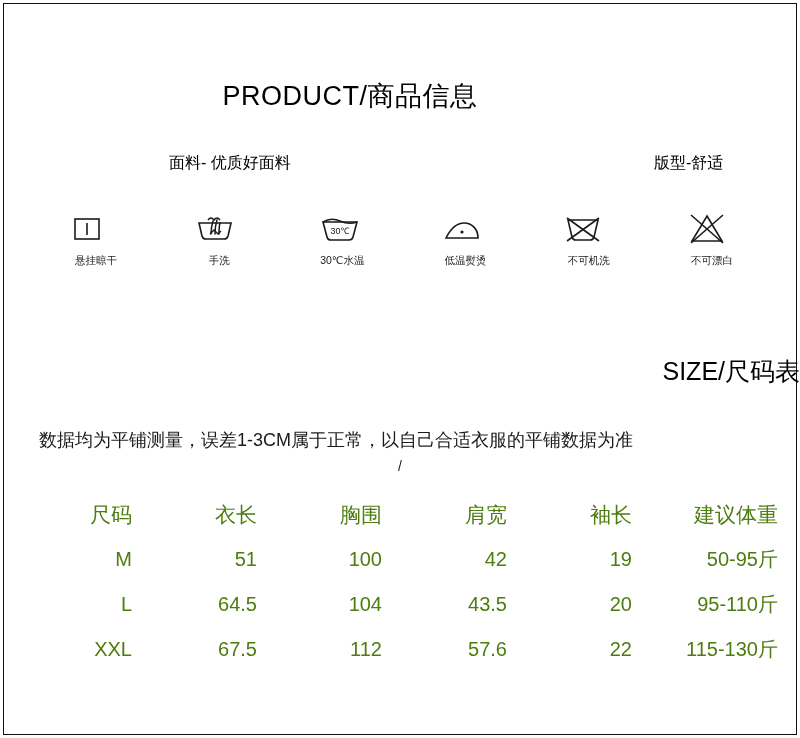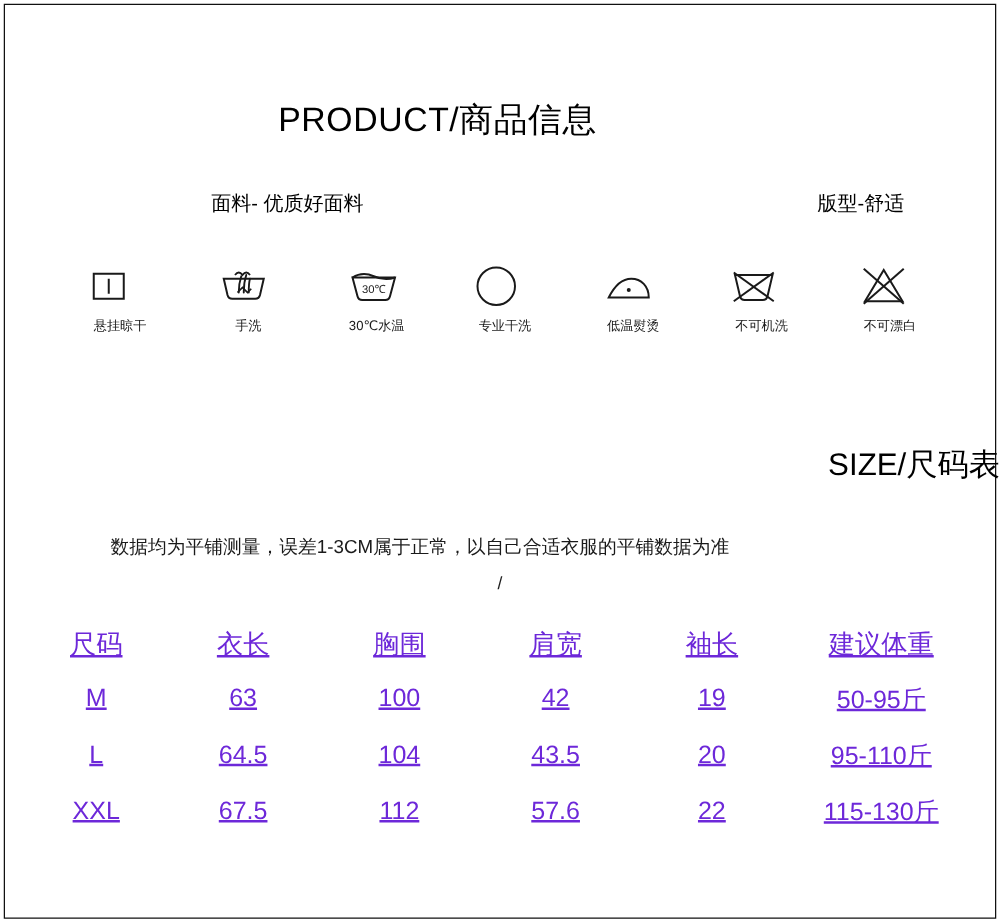--- a/index.html
+++ b/index.html
@@ -95,48 +95,47 @@
     text-align: right;
     font-size: 25px;
     color: #000;
   }
   .size-note {
     position: absolute;
     left: 0;
     top: 428px;
     width: 672px;
     text-align: center;
-    font-size: 15px;
+    font-size: 18px;
     color: #1a1a1a;
   }
   .slash-mark {
     position: absolute;
     left: 0;
     top: 458px;
     width: 800px;
     text-align: center;
     font-size: 14px;
     color: #1a1a1a;
   }
   table.size-table {
     position: absolute;
     left: 22px;
     top: 492px;
     width: 756px;
     border-collapse: collapse;
   }
   table.size-table th,
   table.size-table td {
-    text-align: center;
+    text-align: right;
     font-weight: normal;
-    color: #6d28d9;
+    color: #4d7c0f;
     padding: 0;
     height: 45px;
     vertical-align: middle;
-    text-decoration: underline;
   }
   table.size-table th {
     font-size: 21px;
   }
   table.size-table td {
     font-size: 20px;
   }
   table.size-table th:nth-child(1), table.size-table td:nth-child(1) { width: 110px; }
   table.size-table th:nth-child(2), table.size-table td:nth-child(2) { width: 125px; }
   table.size-table th:nth-child(3), table.size-table td:nth-child(3) { width: 125px; }
@@ -186,28 +185,20 @@
       <div class="care-glyph">
         <svg width="48" height="34" viewBox="0 0 48 34">
           <path d="M7 10 h34 l-4 15 a4 4 0 0 1 -4 3 h-18 a4 4 0 0 1 -4 -3 z" fill="none" stroke="#1a1a1a" stroke-width="1.6"></path>
           <path d="M7 10 q8 -5 17 -1 q9 4 17 1" fill="none" stroke="#1a1a1a" stroke-width="1.6"></path>
           <text x="24" y="22" font-family="Liberation Sans, sans-serif" font-size="9" text-anchor="middle" fill="#1a1a1a">30℃</text>
         </svg>
       </div>
       <div class="care-label">30℃水温</div>
     </div>
 
-    <div class="care-item">
-      <div class="care-glyph">
-        <svg width="38" height="38" viewBox="0 0 38 38">
-          <circle cx="19" cy="19" r="15" fill="none" stroke="#1a1a1a" stroke-width="1.6"></circle>
-        </svg>
-      </div>
-      <div class="care-label">专业干洗</div>
-    </div>
 
     <div class="care-item">
       <div class="care-glyph">
         <svg width="44" height="34" viewBox="0 0 44 34">
           <path d="M6 26 h32 c0 -9 -6 -15 -14 -15 c-7 0 -13 5 -18 15 z" fill="none" stroke="#1a1a1a" stroke-width="1.6"></path>
           <circle cx="22" cy="20" r="1.6" fill="#1a1a1a"></circle>
         </svg>
       </div>
       <div class="care-label">低温熨烫</div>
     </div>
@@ -248,21 +239,21 @@
         <th>衣长</th>
         <th>胸围</th>
         <th>肩宽</th>
         <th>袖长</th>
         <th>建议体重</th>
       </tr>
     </thead>
     <tbody>
       <tr>
         <td>M</td>
-        <td>63</td>
+        <td>51</td>
         <td>100</td>
         <td>42</td>
         <td>19</td>
         <td>50-95斤</td>
       </tr>
       <tr>
         <td>L</td>
         <td>64.5</td>
         <td>104</td>
         <td>43.5</td>

